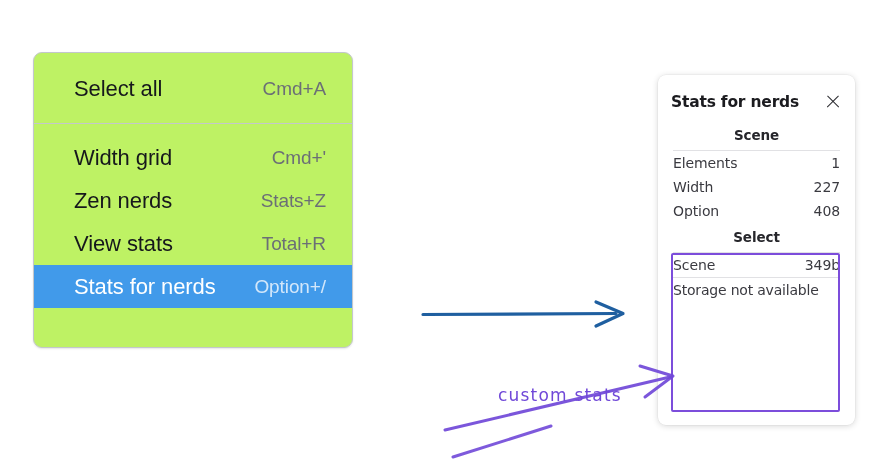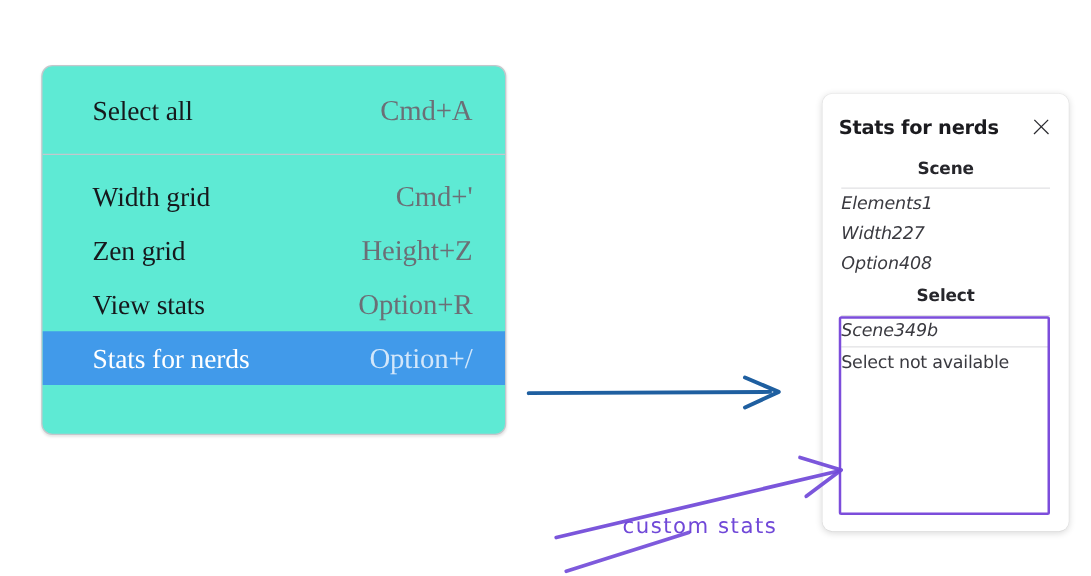--- a/index.html
+++ b/index.html
@@ -14,29 +14,28 @@
     overflow: hidden;
     font-family: "Liberation Sans", sans-serif;
     -webkit-font-smoothing: antialiased;
   }
 
   
   #context-menu {
     position: absolute;
     left: 33px;
     top: 52px;
-    width: 372px;
+    width: 320px;
     height: 296px;
-    background: #5eead4;
+    background: #bef264;
     border: 1px solid #c3c7cc;
     border-radius: 9px;
     box-shadow: 0 1px 2px rgba(0,0,0,0.10);
     box-sizing: border-box;
     overflow: hidden;
-    font-family: Liberation Serif, serif;
   }
   .menu-group { padding: 8px 0; }
   .menu-group.group-1 { padding: 14px 0 13px 0; }
   .menu-group.group-2 { padding: 12px 0 0 0; }
   .menu-separator {
     height: 1px;
     background: #c3c7cc;
     width: 100%;
   }
   .menu-item {
@@ -48,21 +47,21 @@
     box-sizing: border-box;
     cursor: default;
   }
   .menu-item .mi-label {
     font-size: 22px;
     color: #16181c;
     letter-spacing: -0.1px;
     white-space: nowrap;
   }
   .menu-item .mi-shortcut {
-    font-size: 23px;
+    font-size: 19px;
     color: #6b6f76;
     white-space: nowrap;
     letter-spacing: -0.1px;
   }
   .menu-item.selected {
     background: #419aea;
   }
   .menu-item.selected .mi-label { color: #ffffff; }
   .menu-item.selected .mi-shortcut { color: #d3e7fa; }
   .menu-tail { height: 17px; }
@@ -122,27 +121,27 @@
     padding: 6px 0 7px 0;
     letter-spacing: -0.1px;
   }
   .hr {
     height: 1px;
     background: #e1e1e4;
     margin: 0 2px;
   }
   .stat-row {
     display: flex;
+    justify-content: space-between;
     align-items: center;
     font-size: 14px;
     color: #3a3a40;
     height: 24px;
     padding: 0 2px;
     letter-spacing: -0.1px;
-    font-style: italic;
   }
   .stat-row .sv { font-variant-numeric: tabular-nums; }
   .single-line {
     font-size: 14px;
     color: #3a3a40;
     padding: 4px 2px 0 2px;
     letter-spacing: -0.2px;
   }
 
   
@@ -162,21 +161,21 @@
   #blue-arrow, #purple-arrow, #purple-underline {
     position: absolute;
     pointer-events: none;
   }
   #blue-arrow  { left: 420px; top: 295px; }
   #purple-arrow { left: 440px; top: 355px; }
 
   #annotation-text {
     position: absolute;
     left: 498px;
-    top: 411px;
+    top: 385px;
     font-family: "DejaVu Sans", sans-serif;
     font-size: 17px;
     color: #7048d8;
     letter-spacing: 1.2px;
     white-space: nowrap;
   }
 </style>
 </head>
 <body>
 
@@ -190,26 +189,26 @@
   </div>
 
   <div class="menu-separator"></div>
 
   <div class="menu-group group-2">
     <div class="menu-item">
       <span class="mi-label">Width grid</span>
       <span class="mi-shortcut">Cmd+'</span>
     </div>
     <div class="menu-item">
-      <span class="mi-label">Zen grid</span>
-      <span class="mi-shortcut">Height+Z</span>
+      <span class="mi-label">Zen nerds</span>
+      <span class="mi-shortcut">Stats+Z</span>
     </div>
     <div class="menu-item">
       <span class="mi-label">View stats</span>
-      <span class="mi-shortcut">Option+R</span>
+      <span class="mi-shortcut">Total+R</span>
     </div>
     <div class="menu-item selected">
       <span class="mi-label">Stats for nerds</span>
       <span class="mi-shortcut">Option+/</span>
     </div>
     <div class="menu-tail"></div>
   </div>
 </div>
 
 <div id="stats-panel">
@@ -235,21 +234,21 @@
   </div>
 
   <div class="section-title">Select</div>
   <div class="hr"></div>
   <div class="stat-row">
     <span class="sl">Scene</span>
     <span class="sv">349b</span>
   </div>
 
   <div class="hr"></div>
-  <div class="single-line">Select not available</div>
+  <div class="single-line">Storage not available</div>
 </div>
 
 <div id="highlight-box"></div>
 
 <svg id="blue-arrow" width="215" height="40" viewBox="0 0 215 40">
   <path d="M3 19.5 L196 18.5" stroke="#1f5fa0" stroke-width="3.2" fill="none" stroke-linecap="round"></path>
   <path d="M176 7 L203 18.5 L176 31" stroke="#1f5fa0" stroke-width="3.2" fill="none" stroke-linecap="round" stroke-linejoin="round"></path>
 </svg>
 
 <svg id="purple-arrow" width="245" height="110" viewBox="0 0 245 110">

